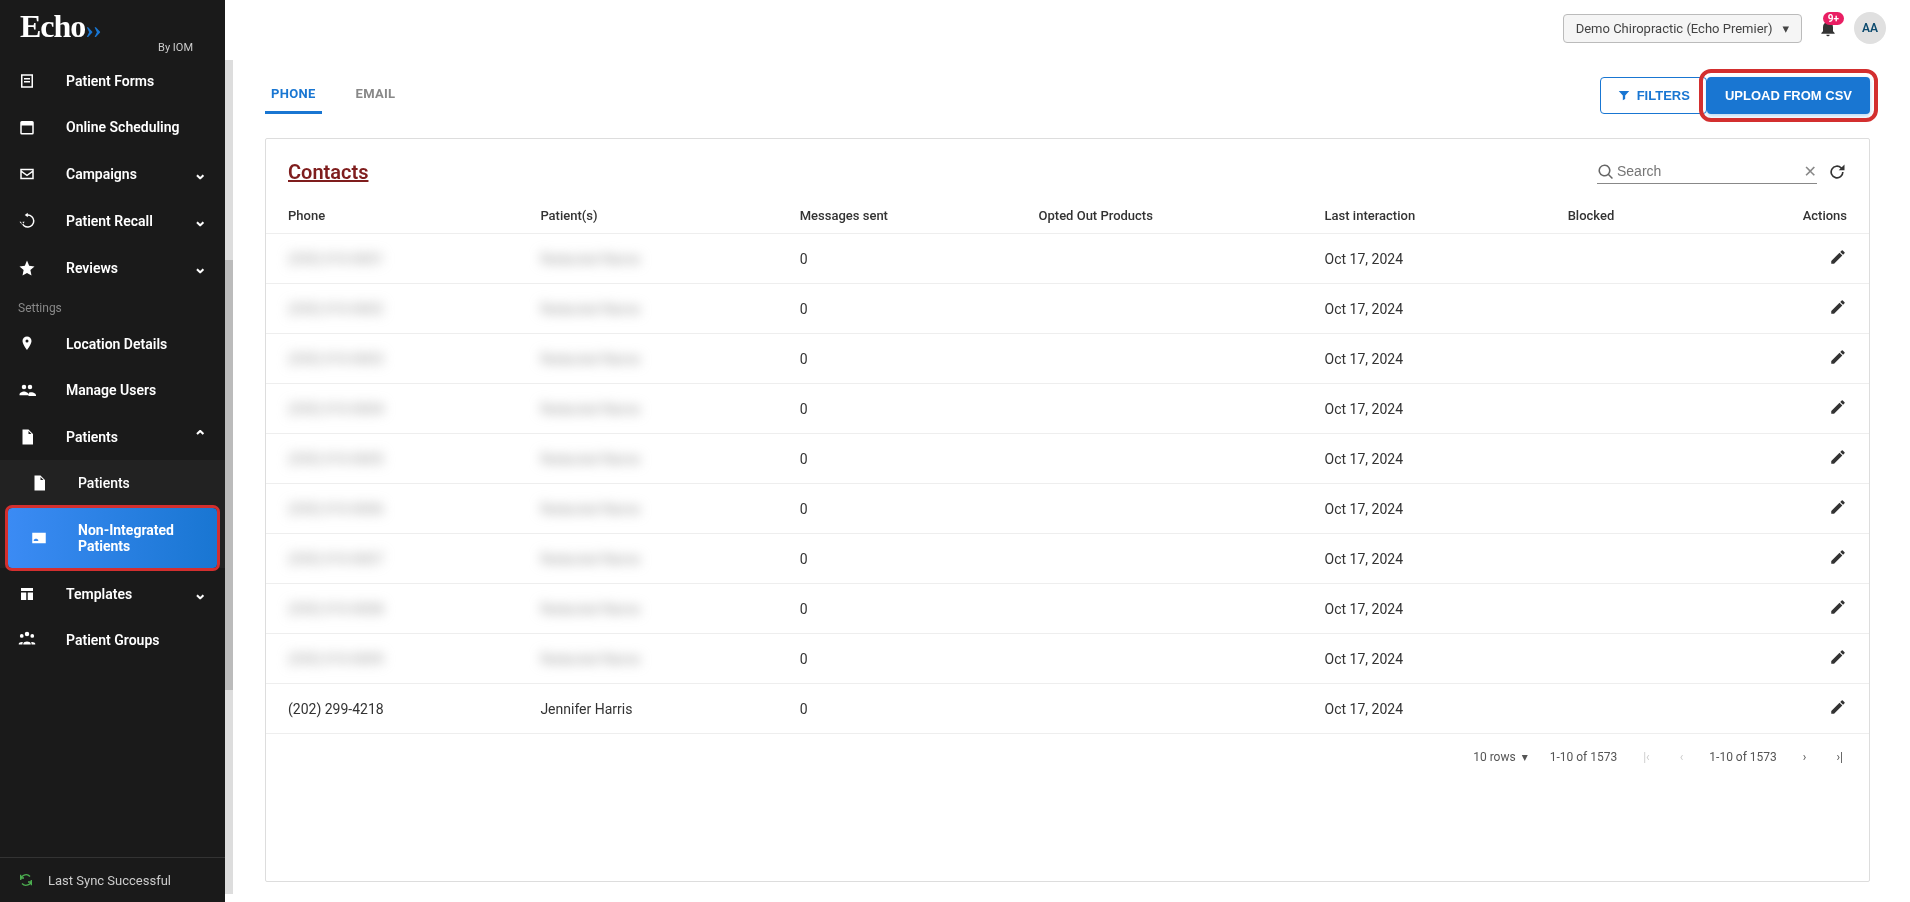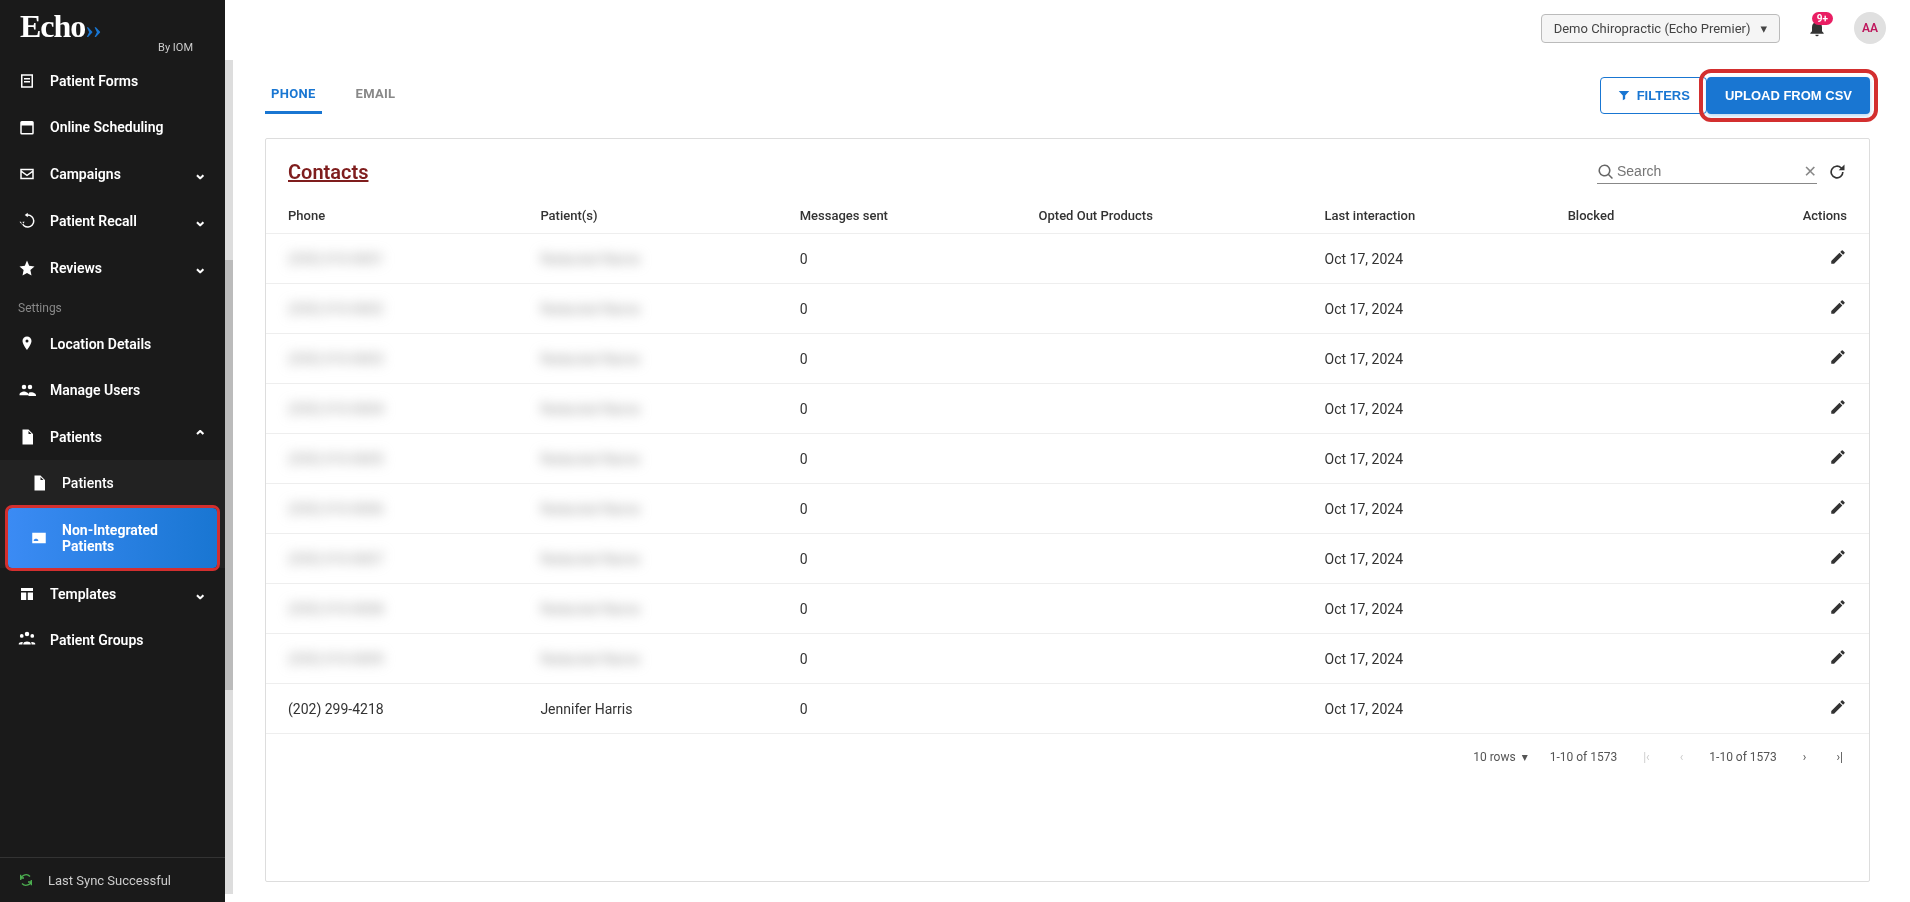--- a/index.html
+++ b/index.html
@@ -8,39 +8,39 @@
 
   
   .sidebar { width: 225px; background: #1a1a1a; color: #fff; display: flex; flex-direction: column; position: relative; }
   .sidebar-scroll { position: absolute; right: -8px; top: 60px; bottom: 8px; width: 8px; background: #ddd; }
   .sidebar-scroll-thumb { position: absolute; top: 200px; width: 100%; height: 430px; background: #bbb; }
   .logo-wrap { padding: 8px 20px 4px; }
   .logo { font-family: Georgia, serif; font-size: 32px; font-weight: bold; letter-spacing: -1px; }
   .logo-arrows { color: #1976d2; font-size: 26px; vertical-align: middle; }
   .logo-sub { text-align: right; font-size: 11px; color: #ccc; margin-top: -4px; padding-right: 12px;}
   .nav { flex: 1; overflow: hidden; }
-  .nav-item { display: flex; align-items: center; padding: 14px 18px; cursor: pointer; font-size: 14px; font-weight: 600; gap: 14px; }
+  .nav-item { display: flex; align-items: center; padding: 14px 18px; cursor: pointer; font-size: 14px; font-weight: 600; gap: 30px; }
   .nav-item .nav-icon { width: 18px; height: 18px; display: flex; align-items: center; justify-content: center; }
   .nav-item .chev { margin-left: auto; font-size: 16px; }
   .nav-section-label { padding: 10px 18px 6px; font-size: 12px; color: #888; }
   .nav-sub { background: #222; }
   .nav-sub .nav-item { padding-left: 30px; font-weight: 500; font-size: 14px;}
   .nav-item.active { background: linear-gradient(90deg,#3b8bf4,#1976d2); border-radius: 4px; margin: 2px 8px; padding-left: 22px; font-weight: bold;}
   .highlight-red { outline: 3px solid #d32f2f; outline-offset: 0; }
   .sync-bar { padding: 14px 18px; display: flex; align-items: center; gap: 14px; font-size: 13px; color: #ccc; border-top: 1px solid #333;}
   .sync-icon { width: 16px; height: 16px; }
 
   
   .main { flex: 1; display: flex; flex-direction: column; background: #fff; }
-  .topbar { height: 56px; display: flex; align-items: center; justify-content: flex-end; padding: 0 24px; gap: 27px; }
+  .topbar { height: 56px; display: flex; align-items: center; justify-content: flex-end; padding: 0 24px; gap: 16px; }
   .practice-picker { border: 1px solid #bbb; border-radius: 4px; padding: 6px 12px; font-size: 13px; color: #444; display: flex; align-items: center; gap: 10px; cursor: pointer; background:#f5f5f5;}
   .bell-wrap { position: relative; cursor: pointer; }
   .bell-icon { width: 20px; height: 20px; }
   .badge { position: absolute; top: -6px; right: -6px; background: #e91e63; color: #fff; font-size: 10px; border-radius: 8px; padding: 1px 5px; font-weight: bold;}
-  .avatar { width: 32px; height: 32px; border-radius: 50%; background: #e0e0e0; display: flex; align-items: center; justify-content: center; font-size: 12px; color: #be185d; font-weight: 600; cursor: pointer;}
+  .avatar { width: 32px; height: 32px; border-radius: 50%; background: #e0e0e0; display: flex; align-items: center; justify-content: center; font-size: 12px; color: #0c4a6e; font-weight: 600; cursor: pointer;}
 
   .content { padding: 0 40px 20px; flex: 1; display: flex; flex-direction: column; }
   .tabs-row { display: flex; align-items: center; margin-top: 20px; }
   .tabs { display: flex; gap: 28px; }
   .tab { padding: 10px 6px; font-size: 13px; font-weight: 700; color: #888; cursor: pointer; letter-spacing: 0.3px;}
   .tab.active { color: #1976d2; border-bottom: 3px solid #1976d2; }
   .tab-actions { margin-left: auto; display: flex; align-items: center;}
   .btn-outline { border: 1px solid #1976d2; color: #1976d2; background: #fff; padding: 10px 16px; border-radius: 4px; font-size: 13px; font-weight: 700; display: flex; align-items: center; gap: 6px; cursor: pointer;}
   .btn-primary { border: none; color: #fff; background: #1976d2; padding: 11px 18px; border-radius: 4px; font-size: 13px; font-weight: 700; cursor: pointer; box-shadow: 0 2px 4px rgba(25,118,210,0.3);}
   .btn-highlight { outline: 4px solid #d32f2f; outline-offset: 4px; border-radius: 4px;}

